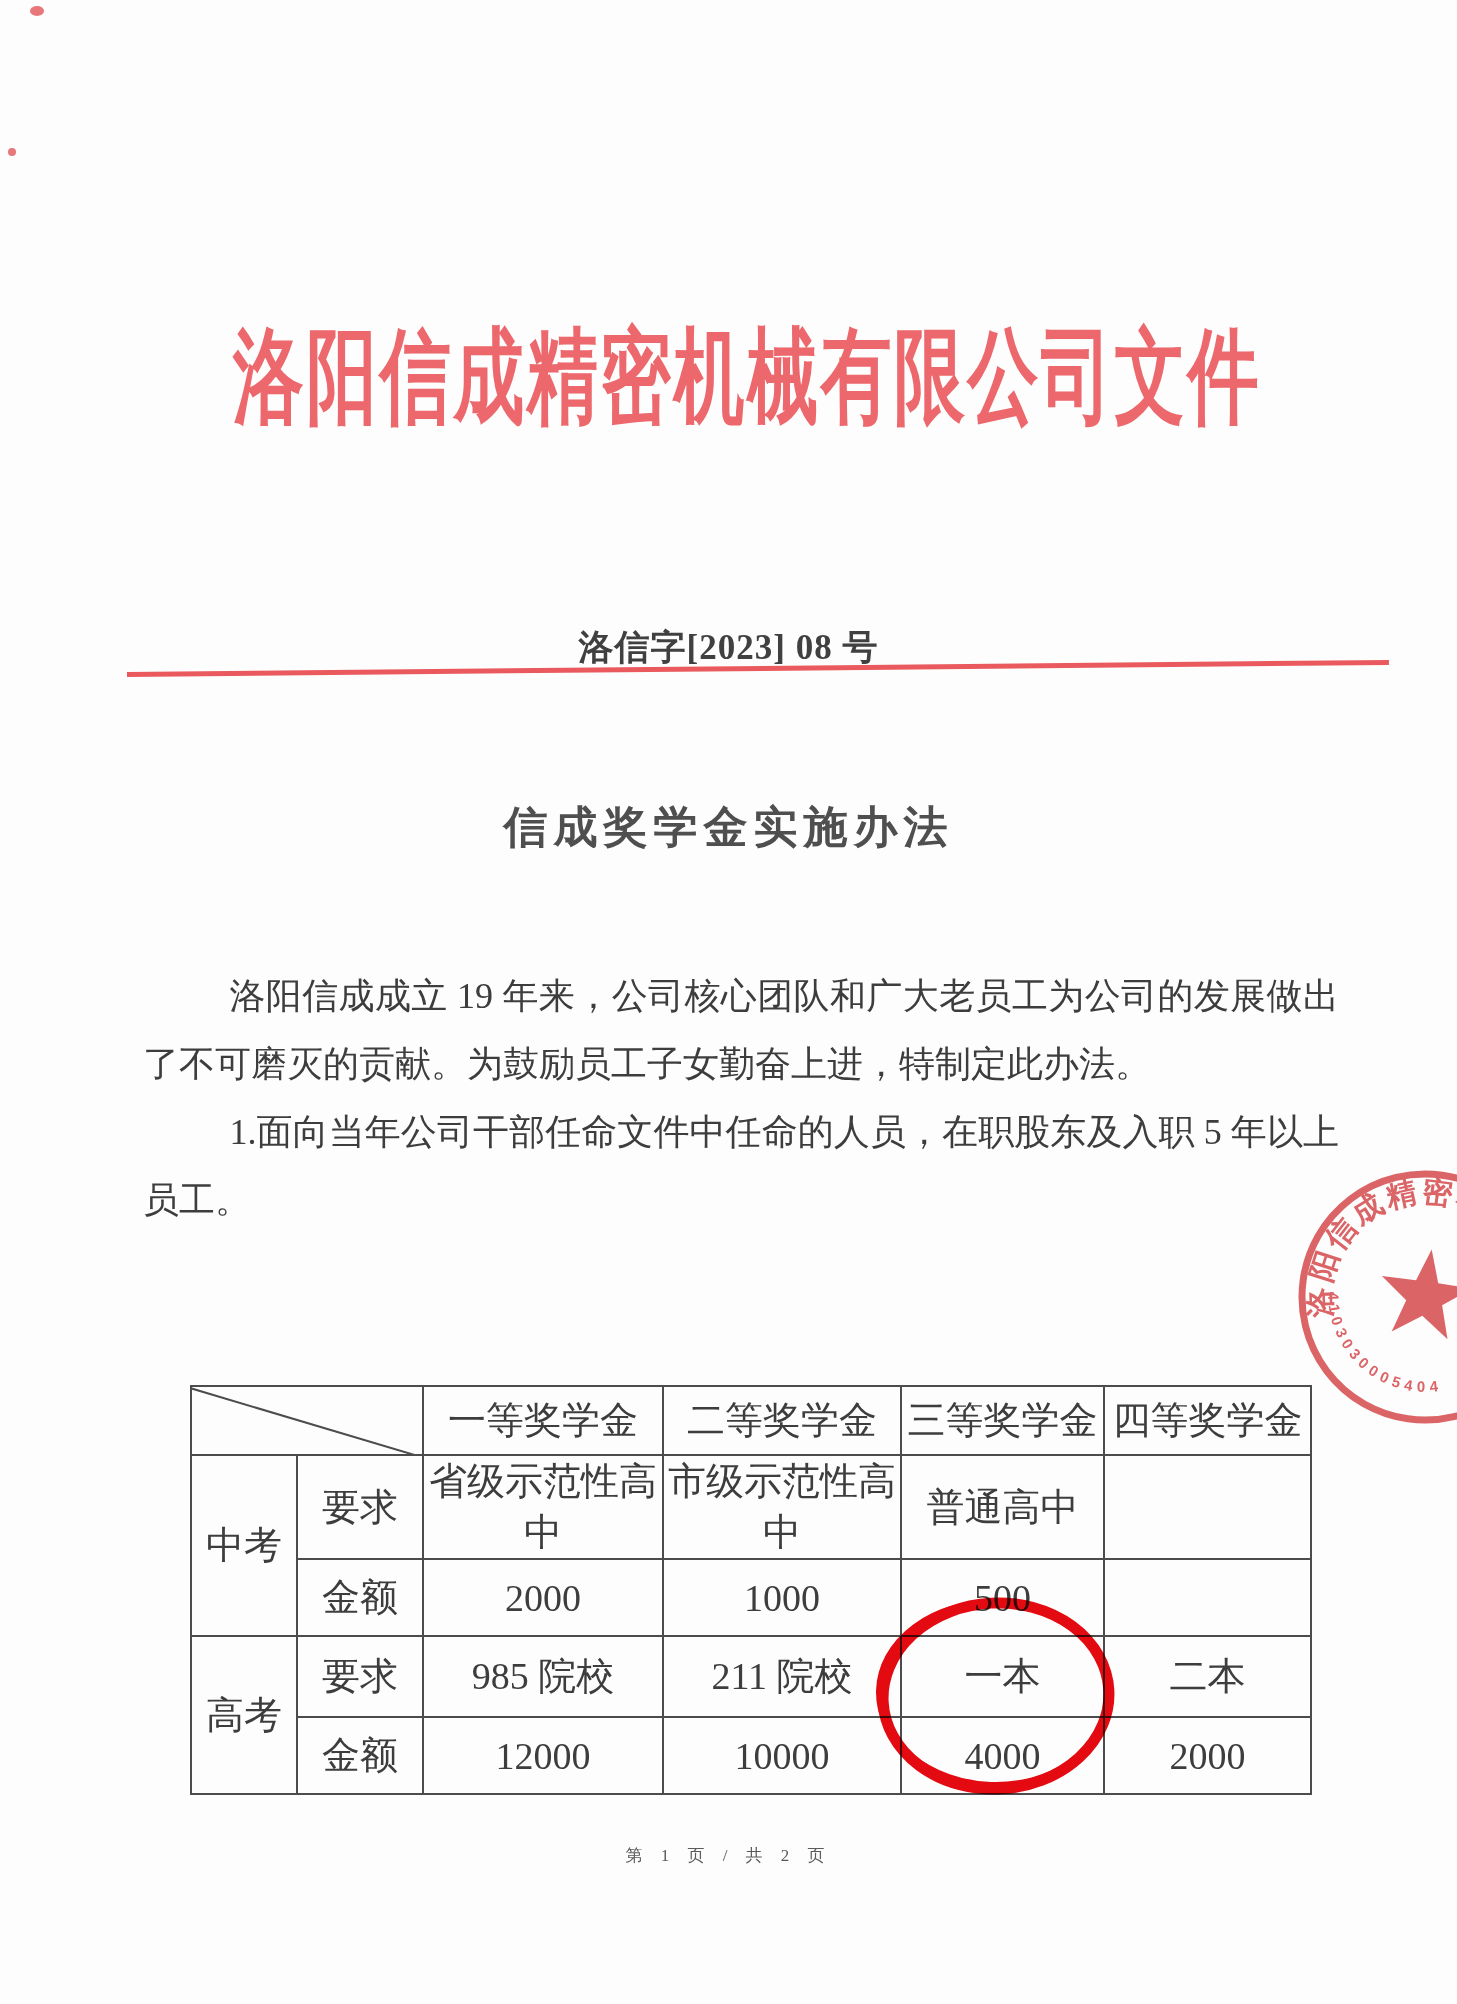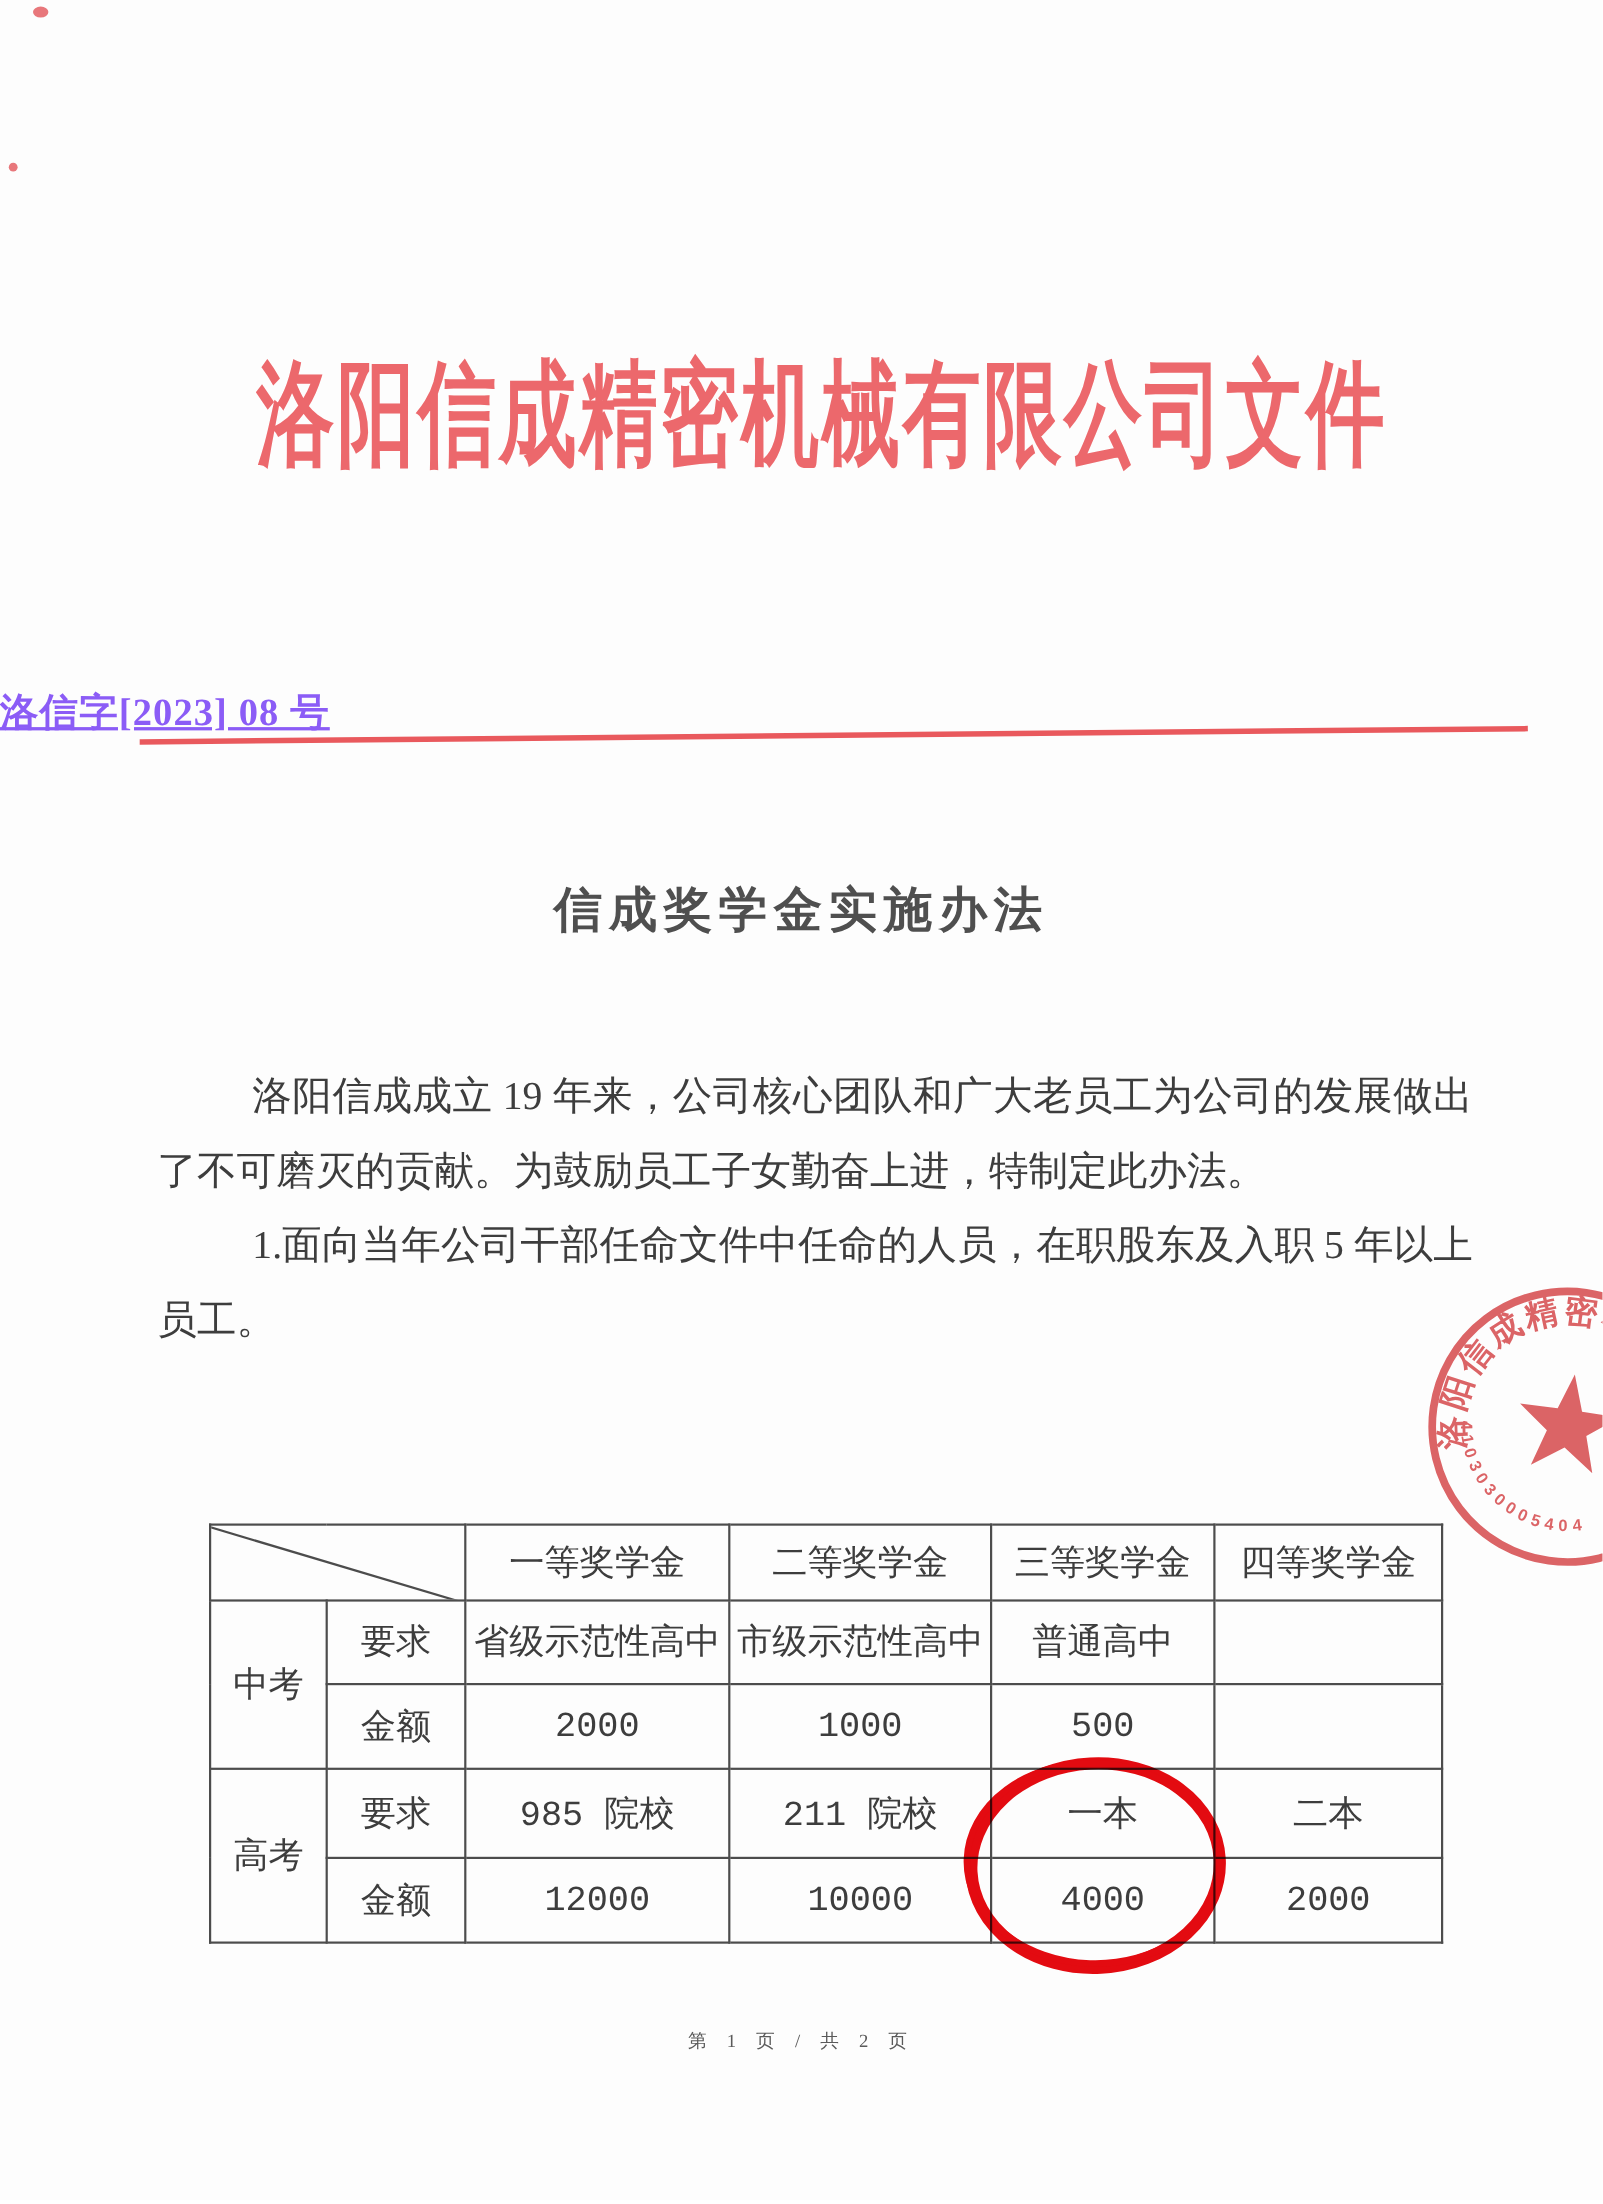--- a/index.html
+++ b/index.html
@@ -26,26 +26,25 @@
     font-weight: bold;
     color: #ec686c;
     letter-spacing: 4px;
     transform: scaleX(0.68);
     transform-origin: 50% 50%;
     white-space: nowrap;
   }
   .doc-number {
     position: absolute;
     left: 0; right: 0; top: 624px;
-    text-align: left;
+    text-align: center;
     font-size: 35px;
     font-weight: bold;
-    color: #8b5cf6;
+    color: #404040;
     letter-spacing: 1px;
-    text-decoration: underline;
   }
   .red-rule {
     position: absolute;
     left: 127px; top: 672px;
     width: 1262px; height: 5px;
     background: #e9595d;
     transform: rotate(-0.55deg);
     transform-origin: left center;
   }
   .main-title {
@@ -66,23 +65,22 @@
     color: #3d3d3d;
     text-align: justify;
   }
   .body-text p { text-indent: 2.4em; margin: 0; }
 
   .score-table {
     position: absolute;
     left: 190px; top: 1385px;
     border-collapse: collapse;
     table-layout: fixed;
-    font-size: 32px;
+    font-size: 38px;
     color: #3d3d3d;
-    font-family: Liberation Mono, monospace;
   }
   .score-table td {
     border: 2px solid #4c4c4c;
     text-align: center;
     vertical-align: middle;
     padding: 0;
   }
   .diag-cell { position: relative; overflow: hidden; }
   .diag-line {
     position: absolute;

